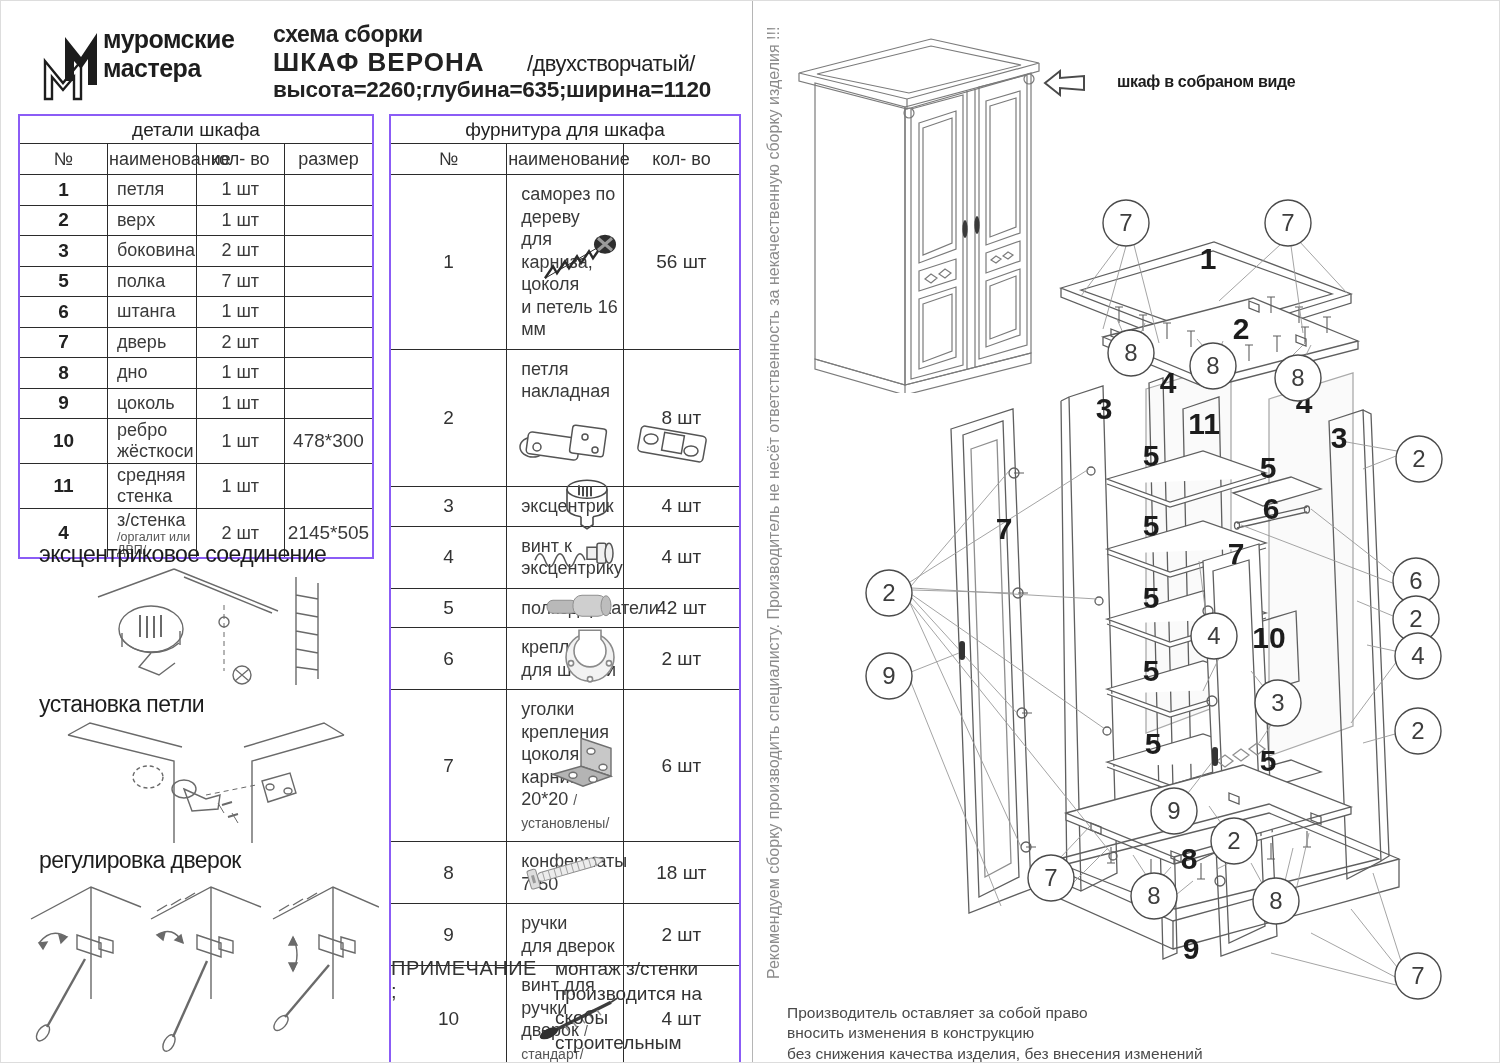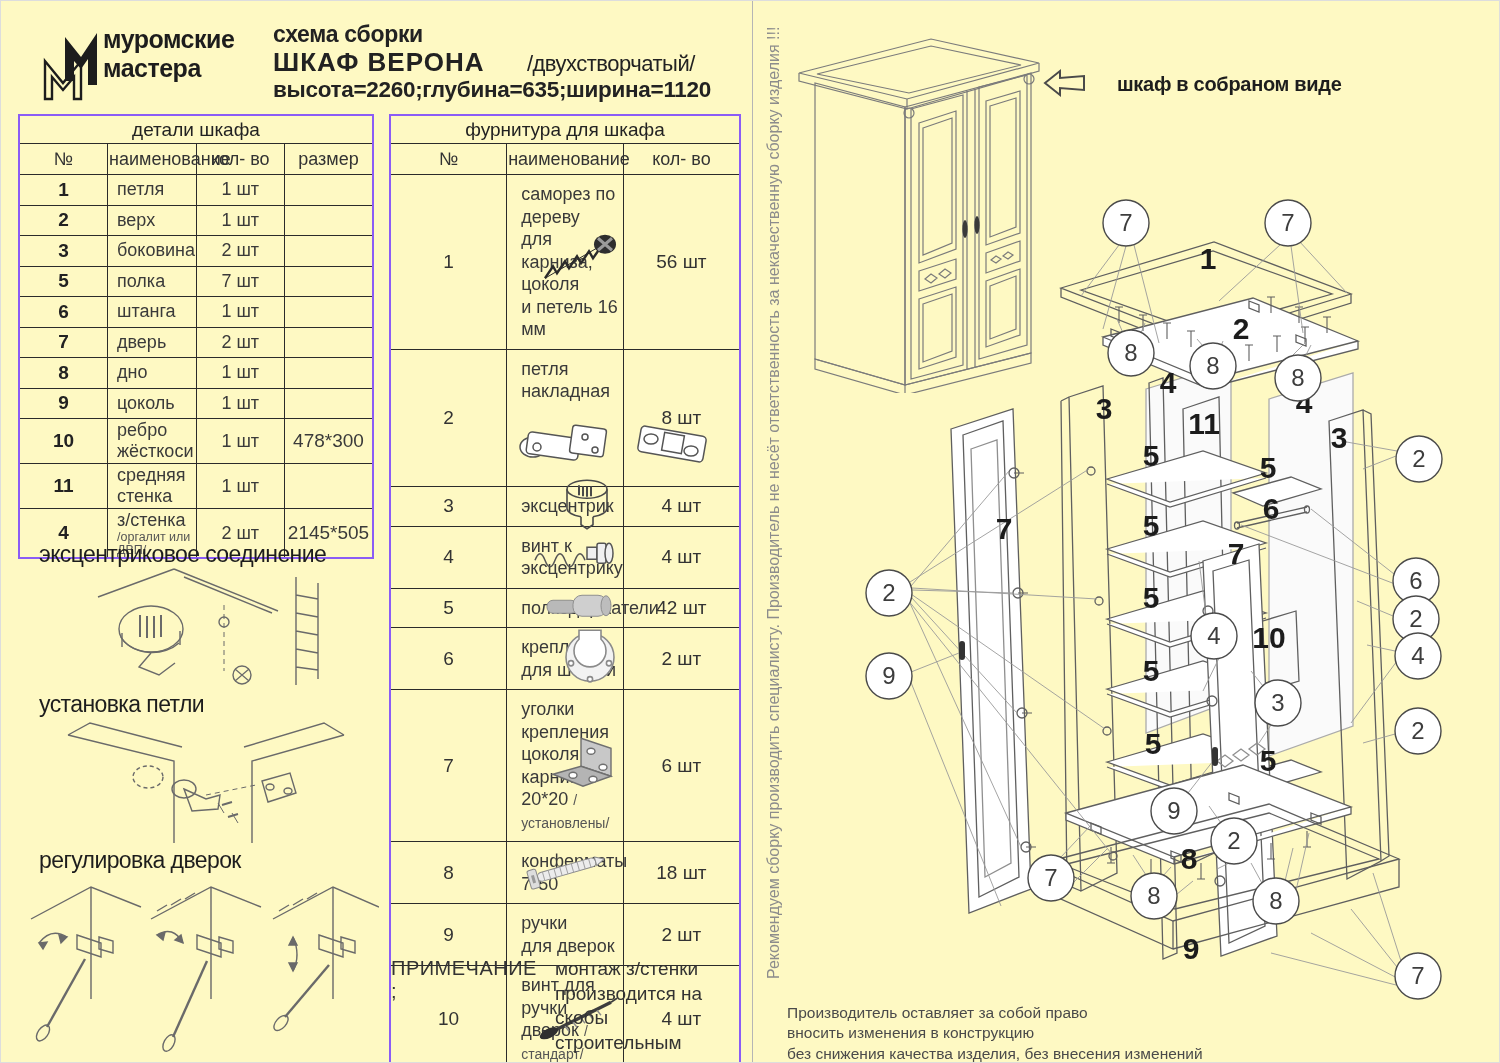--- a/index.html
+++ b/index.html
@@ -1,16 +1,16 @@
 <!DOCTYPE html>
 <html><head>
 <meta charset="utf-8">
 <style>
   html,body{margin:0;padding:0;background:#e9e9e9;}
-  .page{position:relative;width:1500px;height:1063px;background:#fef9c3;overflow:hidden;
+  .page{position:relative;width:1500px;height:1063px;background:#ffffff;overflow:hidden;
         font-family:"Liberation Sans",sans-serif;color:#222;border:1px solid #ddd;box-sizing:border-box;}
   .abs{position:absolute;}
   .pre{white-space:pre-line;}
   
   .brand-text{font-weight:700;font-size:25px;line-height:1.15;letter-spacing:-0.5px;color:#1d1d1d;}
   .doc-type{font-weight:700;font-size:23px;letter-spacing:-0.3px;text-align:center;}
   .product-line{font-weight:700;font-size:26px;letter-spacing:1px;}
   .variant{font-weight:400;font-size:22px;letter-spacing:-0.5px;margin-left:38px;}
   .dims{font-weight:700;font-size:22.5px;letter-spacing:-0.3px;}
   
@@ -37,21 +37,21 @@
   
   .sec-title{font-weight:400;font-size:23px;letter-spacing:-0.6px;color:#1d1d1d;}
   
   .note-row{display:flex;gap:18px;}
   .note-label{font-size:20px;letter-spacing:0.5px;color:#333;}
   .note-text{font-size:19px;color:#333;line-height:1.3;}
   
   .vertical-note{left:764px;top:978px;transform:rotate(-90deg);transform-origin:0 0;
                  width:900px;font-size:16px;color:#8c8c8c;white-space:nowrap;position:absolute;}
   
-  .assembled-label{font-weight:700;font-size:20px;letter-spacing:-0.3px;color:#1d1d1d;}
+  .assembled-label{font-weight:700;font-size:16px;letter-spacing:-0.3px;color:#1d1d1d;}
   .disclaimer{font-size:15.5px;color:#4a4a4a;line-height:1.32;}
   .divider{left:751px;top:0;width:1px;height:1063px;background:#b5b5b5;position:absolute;}
   svg text.plabel{font-family:"Liberation Sans",sans-serif;font-weight:700;font-size:30px;fill:#1c1c1c;text-anchor:middle;}
   svg text.clabel{font-family:"Liberation Sans",sans-serif;font-weight:400;font-size:24px;fill:#3d3d3d;text-anchor:middle;}
 </style>
 </head>
 <body>
 
 <div class="page">
 

